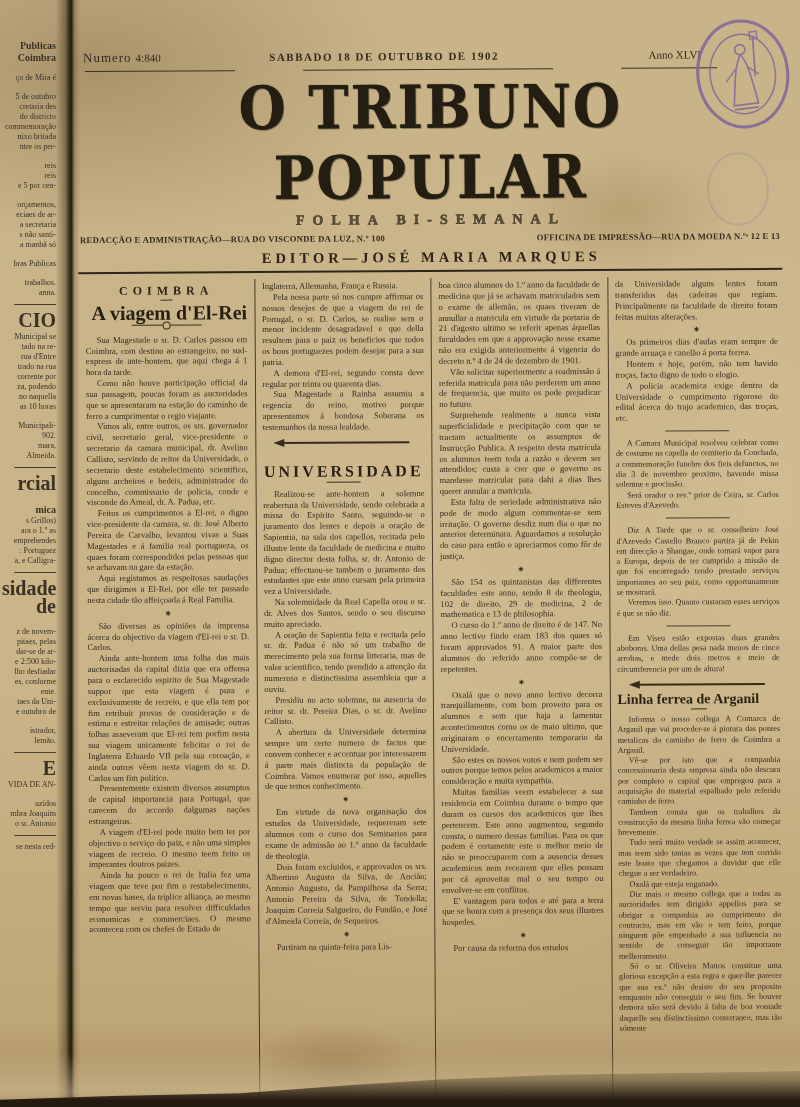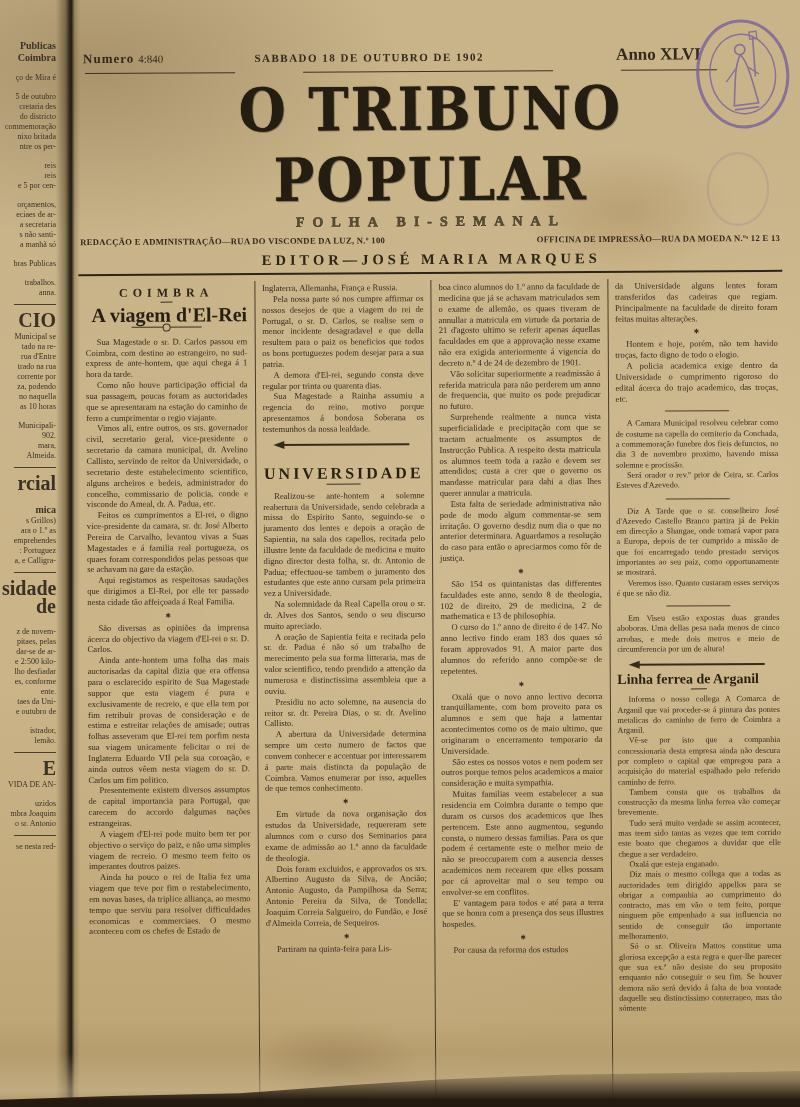--- a/index.html
+++ b/index.html
@@ -25,24 +25,24 @@
   .sp.g{height:9px;}
   .sp.r{border-top:1px solid #4a3e2c;width:78%;margin:6px 0 6px auto;height:0;}
   .fold{position:absolute;left:56px;top:0;bottom:0;width:24px;z-index:3;
     background:linear-gradient(90deg, rgba(60,46,24,0) 0%, rgba(52,40,20,.45) 40%,
       rgba(26,20,10,.88) 58%, rgba(30,24,12,.95) 64%, rgba(70,55,30,.25) 78%, rgba(70,55,30,0) 100%);}
   
   .page{position:absolute;left:80px;top:0;width:706px;height:1100px;z-index:1;
     transform:rotate(-0.35deg);}
   .hdr{display:flex;justify-content:space-between;align-items:baseline;
     padding:46px 14px 0 6px;}
-  .hdr .numero-label{font-size:13px;font-weight:bold;letter-spacing:1px;}
+  .hdr .numero-label{font-size:13px;font-weight:normal;letter-spacing:1px;}
   .hdr .numero-value{font-size:11px;font-weight:normal;}
   .hdr .date{font-size:11px;font-weight:bold;letter-spacing:1.5px;}
-  .hdr .anno{font-size:17px;font-weight:bold;margin-right:68px;margin-left:41px;}
+  .hdr .anno{font-size:11px;font-weight:normal;margin-right:68px;margin-left:41px;}
   .hdr-rules{display:flex;justify-content:space-between;padding:0 8px;margin-top:5px;}
   .hdr-rules span{display:block;height:1px;background:#3c3222;}
   .hr-l{width:150px;} .hr-c{width:250px;} .hr-r{width:96px;margin-right:58px;}
   .masthead{font-family:"DejaVu Serif","Liberation Serif",serif;
     font-size:54px;font-weight:bold;text-align:center;margin-top:8px;
     letter-spacing:2px;color:#241d12;transform:scaleY(1.1);
     text-shadow:0 0 1px rgba(36,29,18,.95),1px 1px 0 rgba(36,29,18,.35);}
   .folha{text-align:center;margin-top:6px;font-size:14px;font-weight:bold;
     letter-spacing:8px;color:#5c4d37;-webkit-text-stroke:.5px #413625;
     text-shadow:1px 1px 0 rgba(214,194,154,.7);}
@@ -249,20 +249,21 @@
         <div class="blk p">São estes os nossos votos e nem podem ser outros porque temos pelos academicos a maior consideração e muita sympathia.</div>
         <div class="blk p">Muitas familias veem estabelecer a sua residencia em Coimbra durante o tempo que duram os cursos dos academicos que lhes pertencem. Este anno augmentou, segundo consta, o numero dessas familias. Para os que podem é certamente este o melhor meio de não se preoccuparem com a ausencia desses academicos nem recearem que elles possam por cá aproveitar mal o seu tempo ou envolver-se em conflitos.</div>
         <div class="blk p">E' vantagem para todos e até para a terra que se honra com a presença dos seus illustres hospedes.</div>
         <div class="blk star"></div>
         <div class="blk p">Por causa da reforma dos estudos</div>
       </div>
     <div class="col">
 
     <div class="blk p noind">da Universidade alguns lentes foram transferidos das cadeiras que regiam. Principalmente na faculdade de direito foram feitas muitas alterações.</div>
         <div class="blk star"></div>
+        <div class="blk p">Os primeiros dias d'aulas eram sempre de grande arruaça e canelão á porta ferrea.</div>
         <div class="blk p">Hontem e hoje, porém, não tem havido troças, facto digno de todo o elogio.</div>
         <div class="blk p">A policia academica exige dentro da Universidade o cumprimento rigoroso do edital ácerca do trajo academico, das troças, etc.</div>
         <div class="blk rulec"></div>
         <div class="blk p sm">A Camara Municipal resolveu celebrar como de costume na capella do cemiterio da Conchada, a commemoração funebre dos fieis defunctos, no dia 3 de novembro proximo, havendo missa solemne e procissão.</div>
         <div class="blk p sm">Será orador o rev.º prior de Ceira, sr. Carlos Esteves d'Azevedo.</div>
         <div class="blk rulec"></div>
         <div class="blk p sm">Diz A Tarde que o sr. conselheiro José d'Azevedo Castello Branco partira já de Pekin em direcção a Shangae, onde tomará vapor para a Europa, depois de ter cumprido a missão de que foi encarregado tendo prestado serviços importantes ao seu paiz, como opportunamente se mostrará.</div>
         <div class="blk p sm">Veremos isso. Quanto custaram esses serviços é que se não diz.</div>
         <div class="blk rulec"></div>
         <div class="blk p sm">Em Viseu estão expostas duas grandes aboboras. Uma dellas pesa nada menos de cinco arrobas, e mede dois metros e meio de circumferencia por um de altura!</div>

